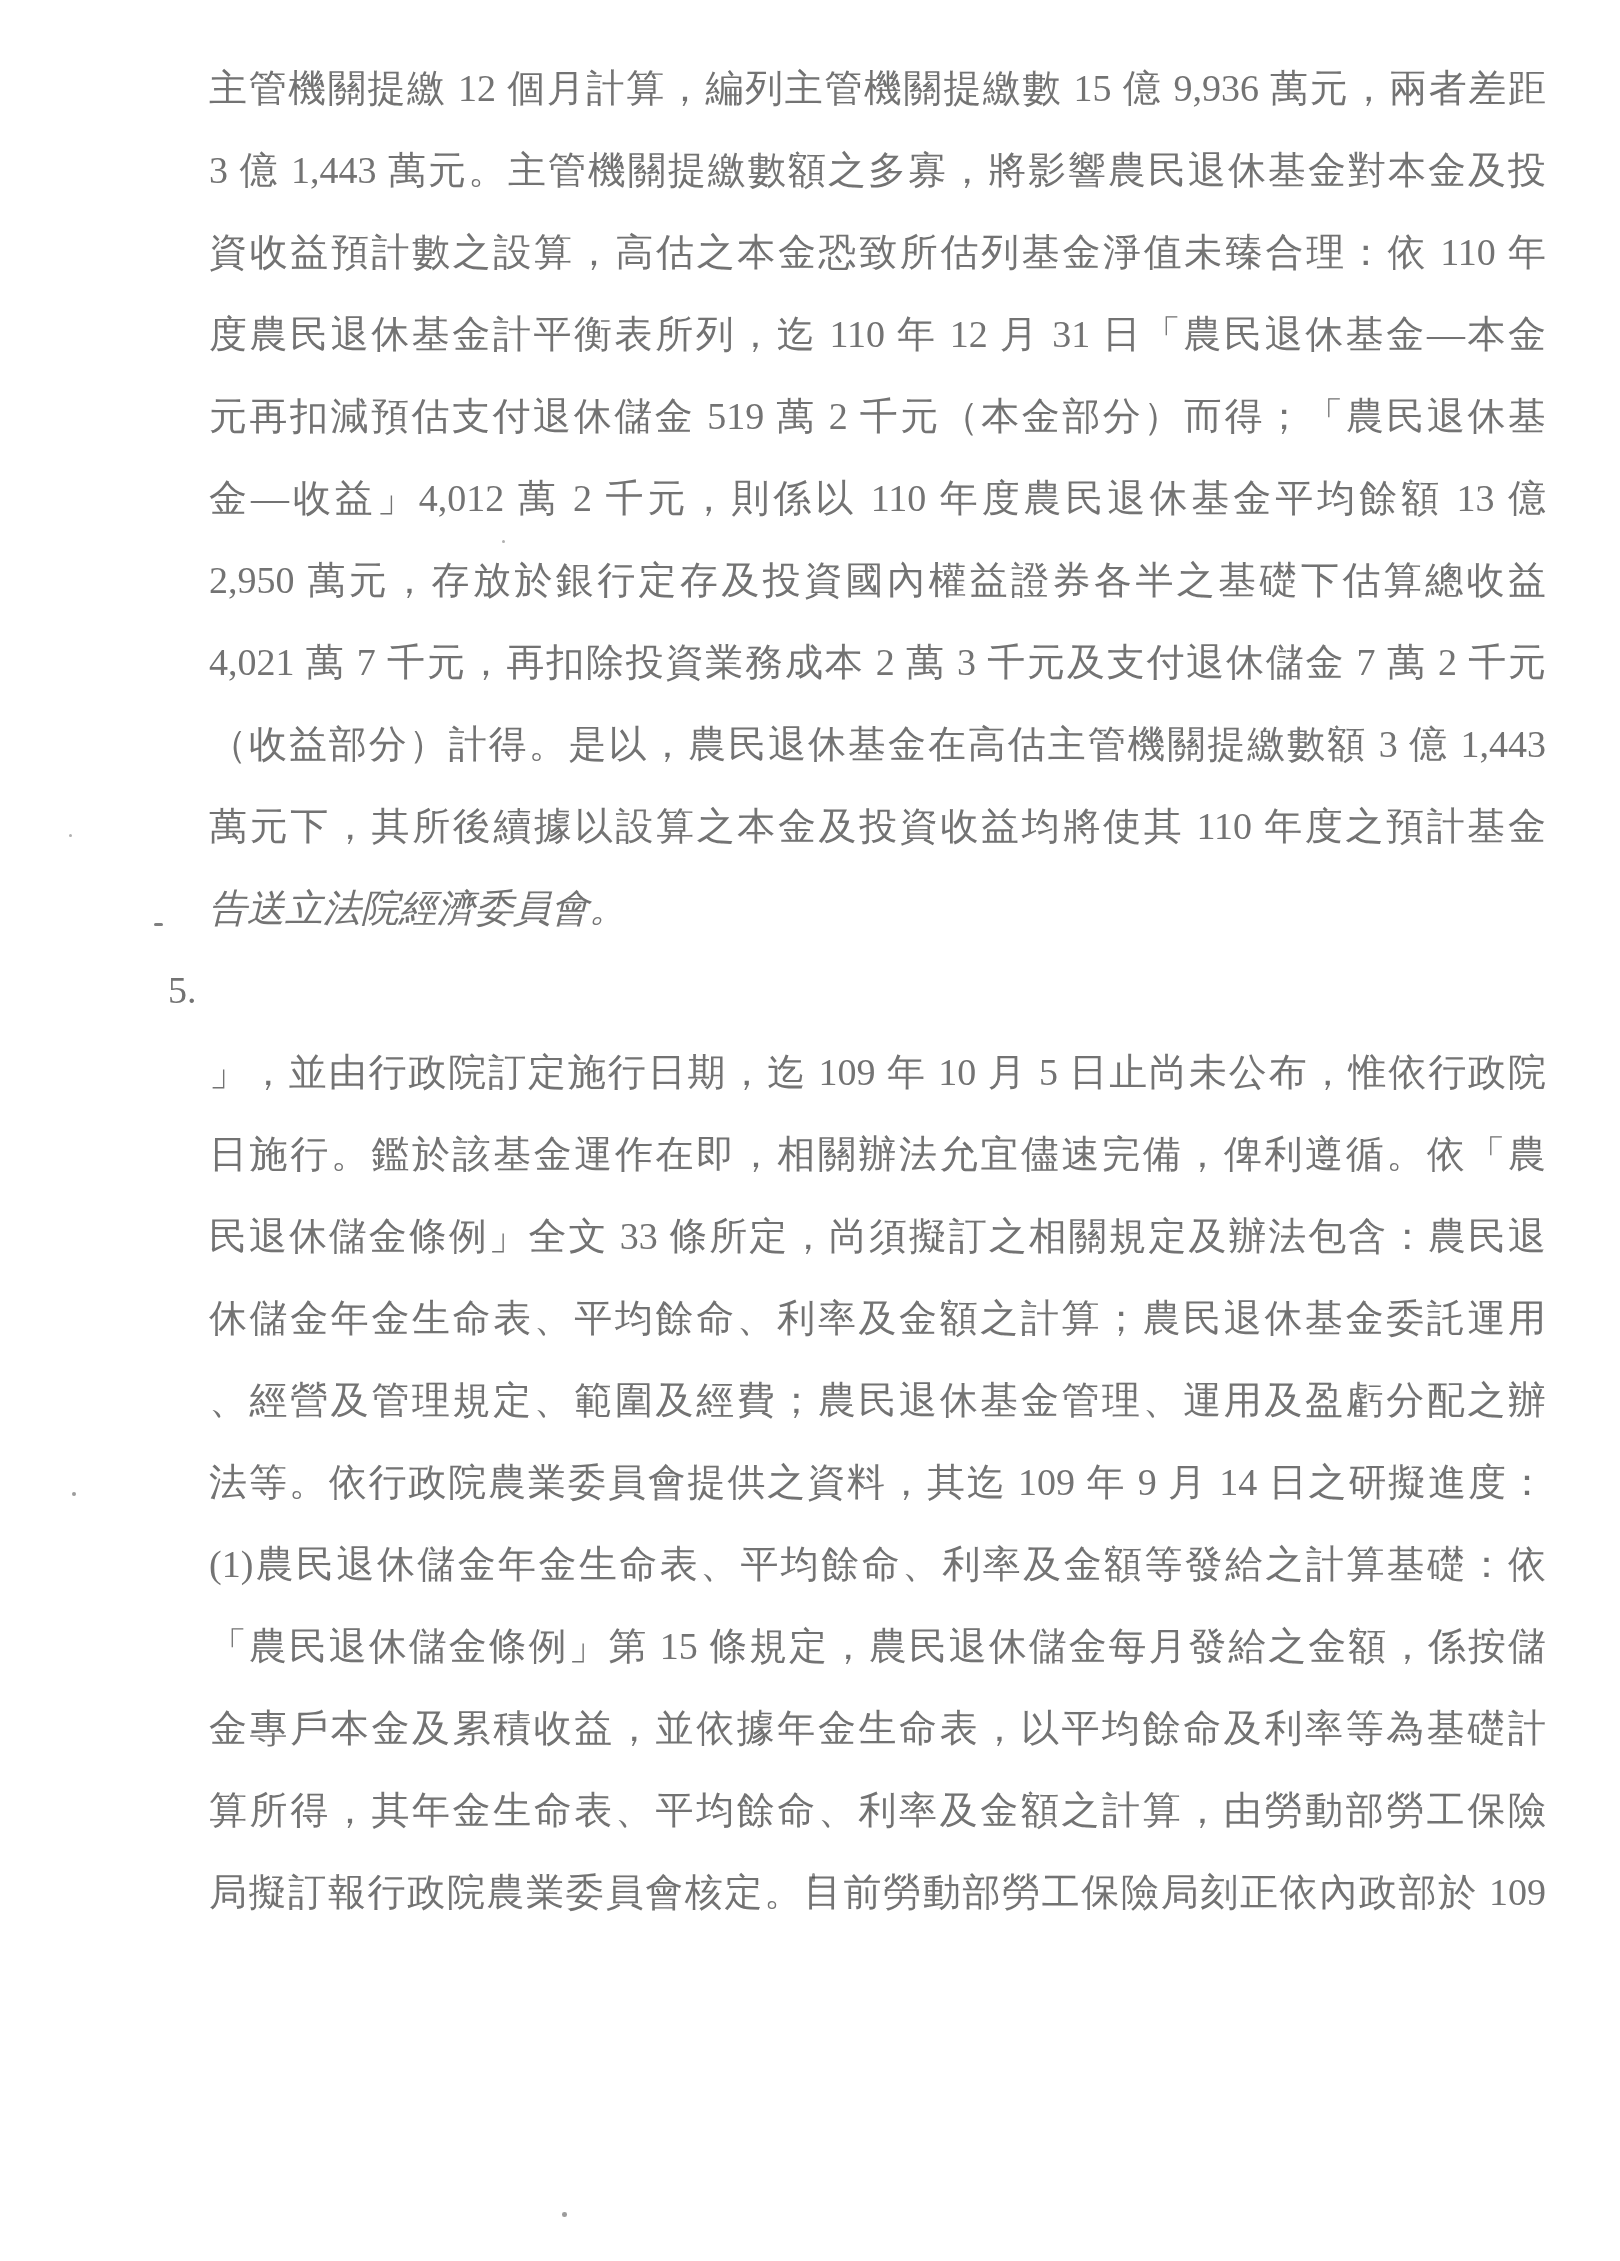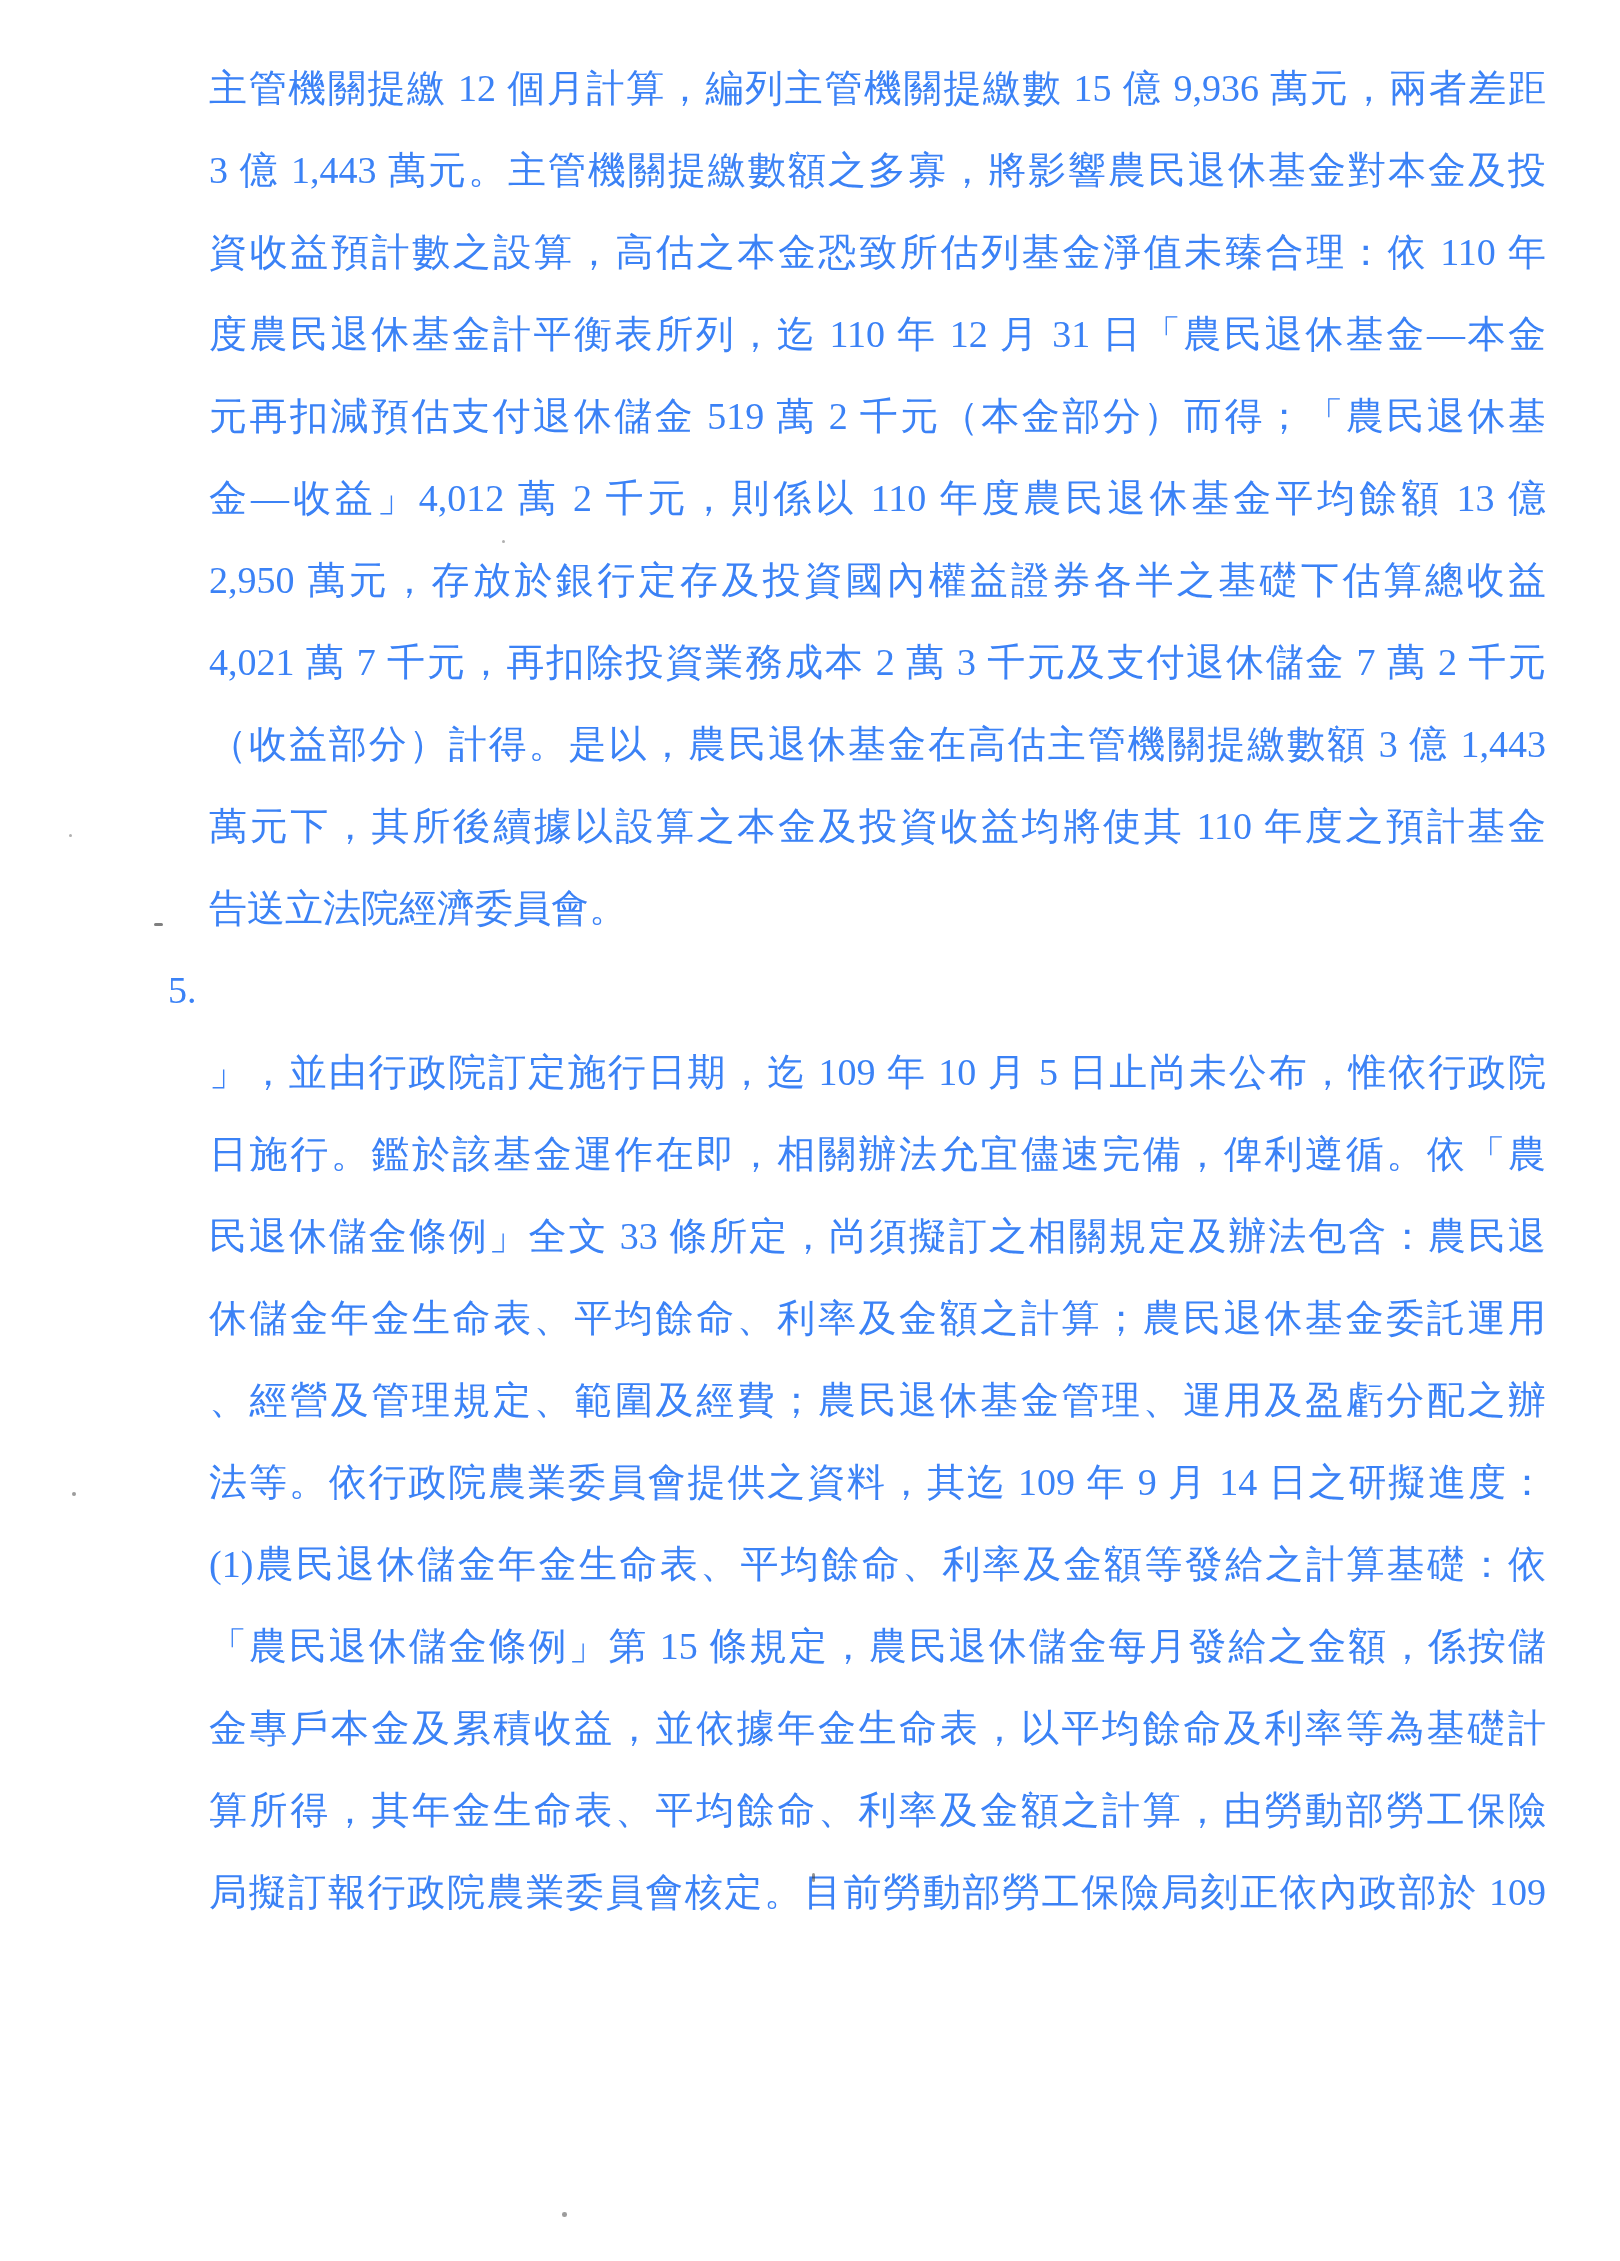--- a/index.html
+++ b/index.html
@@ -14,35 +14,36 @@
   .page {
     position: absolute;
     inset: 0;
     background: #ffffff;
   }
   .textblock {
     position: absolute;
     left: 209px;
     top: 47px;
     width: 1337px;
-    color: #3b82f6;
+    color: #737373;
   }
   .line {
     height: 82px;
     line-height: 82px;
     font-size: 38px;
     letter-spacing: 0;
   }
   .j {
     text-align: justify;
     text-align-last: justify;
   }
   .noj {
     text-align: right;
     text-align-last: left;
+    font-style: italic;
   }
   .rel { position: relative; }
   .marker {
     position: absolute;
     left: -41px;
     top: 0;
     font-size: 38px;
     line-height: 82px;
   }
   

